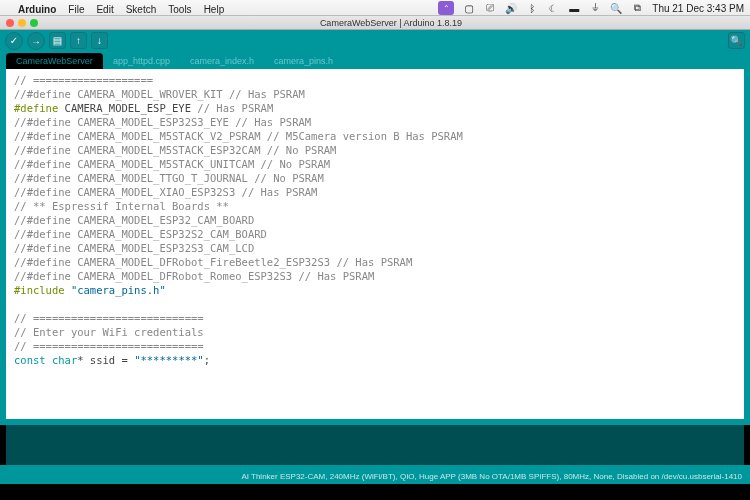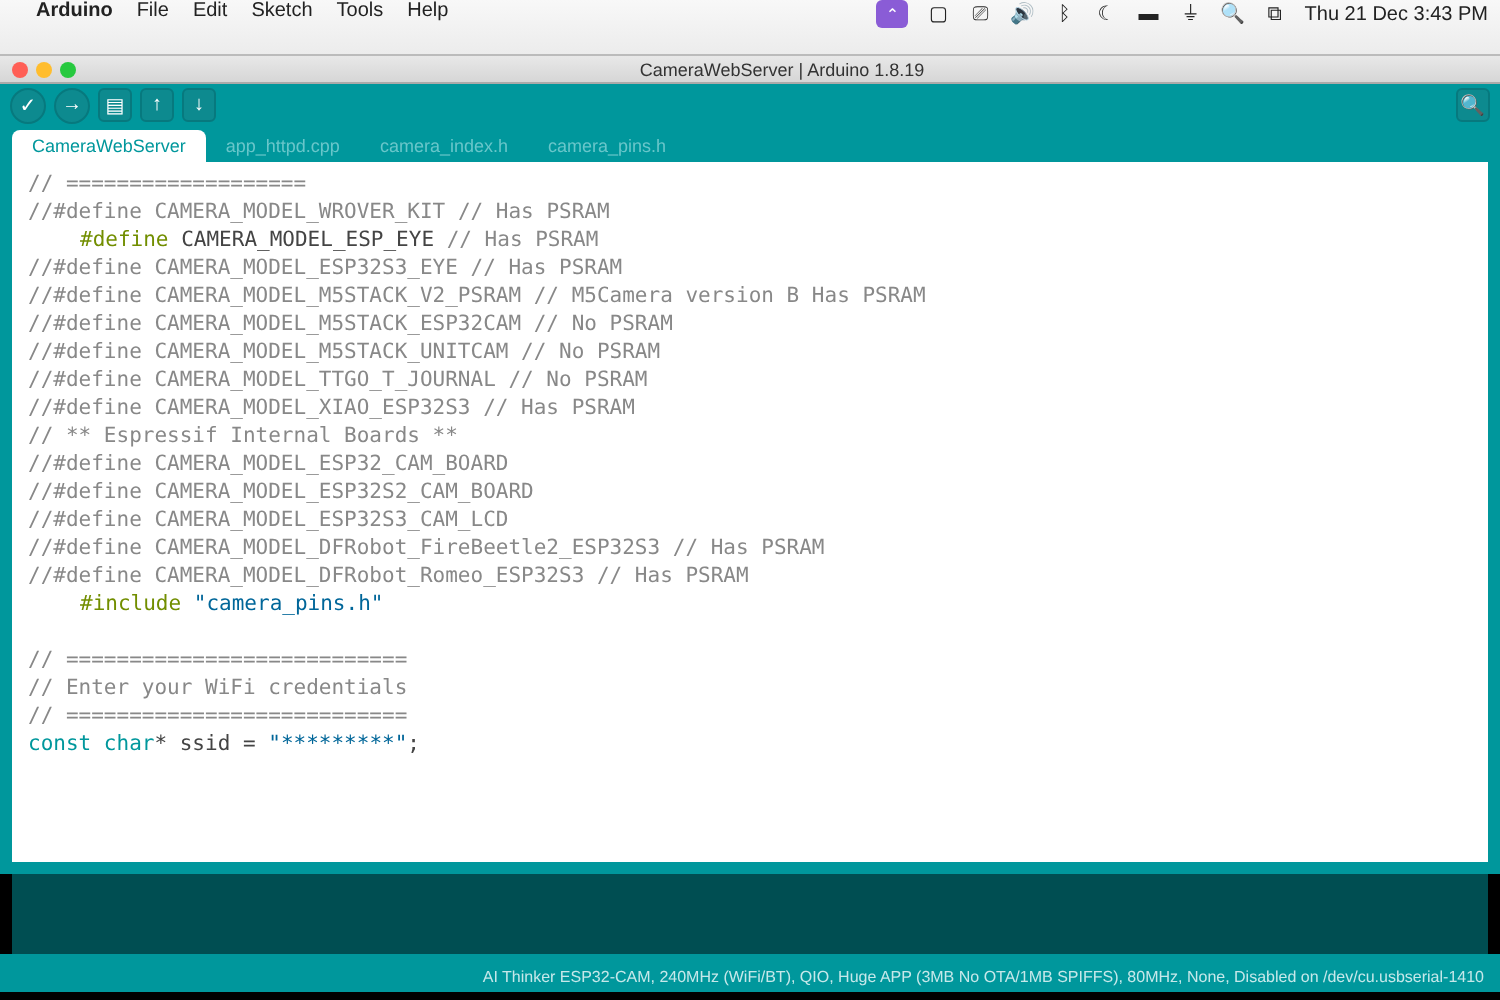--- a/index.html
+++ b/index.html
@@ -1,43 +1,43 @@
 <!DOCTYPE html>
 <html><head>
 <meta charset="utf-8">
 <style>
 * { margin: 0; padding: 0; box-sizing: border-box; }
 body { font-family: -apple-system, "Lucida Grande", sans-serif; background: #000; width: 750px; height: 500px; overflow: hidden; font-size: 11px; }
-.menubar { background: linear-gradient(#f8f8f8, #ececec); height: 28px; display: flex; align-items: flex-start; padding: 0 6px; gap: 12px; font-size: 10px; color: #222; border-bottom: 1px solid #bbb; }
+.menubar { background: linear-gradient(#f8f8f8, #ececec); height: 16px; display: flex; align-items: flex-end; padding: 0 6px; gap: 12px; font-size: 10px; color: #222; border-bottom: 1px solid #bbb; }
 .menubar .apple { font-size: 11px; }
 .menubar .app { font-weight: 600; }
 .menubar .right { margin-left: auto; display: flex; align-items: center; gap: 9px; font-size: 10px; }
 .menubar .right .ico { width: 12px; height: 12px; display: inline-flex; align-items: center; justify-content: center; }
 .menubar .right .purple { background: #8a5cd6; color: #fff; border-radius: 3px; width: 16px; height: 14px; font-size: 8px; }
 .titlebar { background: linear-gradient(#e8e8e8, #d6d6d6); height: 14px; display: flex; align-items: center; padding: 0 6px; font-size: 9px; border-bottom: 1px solid #aaa; }
 .traffic { display: flex; gap: 4px; }
 .dot { width: 8px; height: 8px; border-radius: 50%; }
 .dot.r { background: #ff5f56; } .dot.y { background: #ffbd2e; } .dot.g { background: #27c93f; }
 .titlebar .title { flex: 1; text-align: center; color: #333; }
 .toolbar { background: #00979c; height: 21px; display: flex; align-items: center; padding: 0 5px; gap: 4px; }
 .tbtn { width: 17px; height: 17px; border-radius: 3px; background: #0d8a8f; display: inline-flex; align-items: center; justify-content: center; color: #fff; font-size: 10px; border: 1px solid #07797e; }
 .tbtn.round { border-radius: 50%; width: 18px; height: 18px; }
 .toolbar .spacer { flex: 1; }
 .tabs { background: #00979c; height: 18px; display: flex; align-items: flex-end; padding: 0 6px; gap: 0; }
 .tab { padding: 3px 10px; font-size: 9px; color: #68c6ca; border-radius: 4px 4px 0 0; }
-.tab.active { background: #ffffff; color: #00979c; }
+.tab.active { background: #000000; color: #00979c; }
 .editor-wrap { background: #00979c; padding: 0 6px 6px 6px; }
 .editor { background: #fff; height: 350px; overflow-y: auto; padding: 4px 8px; font-family: Menlo, Monaco, monospace; font-size: 10.5px; line-height: 14px; color: #444; position: relative; }
 .editor::-webkit-scrollbar { width: 13px; }
 .editor::-webkit-scrollbar-track { background: #f0f0f0; }
 .editor::-webkit-scrollbar-thumb { background: #bcbcbc; border-radius: 6px; border: 2px solid #f0f0f0; }
 .cm { color: #888; }
 .kw { color: #00979c; text-align: right; }
 .ty { color: #00979c; }
-.pp { color: #728e00; margin-left: 26px; }
+.pp { color: #728e00; }
 .str { color: #006699; }
 .console { background: #004e52; height: 40px; margin: 0 6px; }
 .status { background: #00979c; height: 19px; padding: 3px 8px; font-size: 8px; color: #c6e8ea; display: flex; align-items: flex-end; }
 .status .right { margin-left: auto; }
 </style>
 </head>
 <body>
 
 <div class="menubar">
   <span class="apple"></span>

